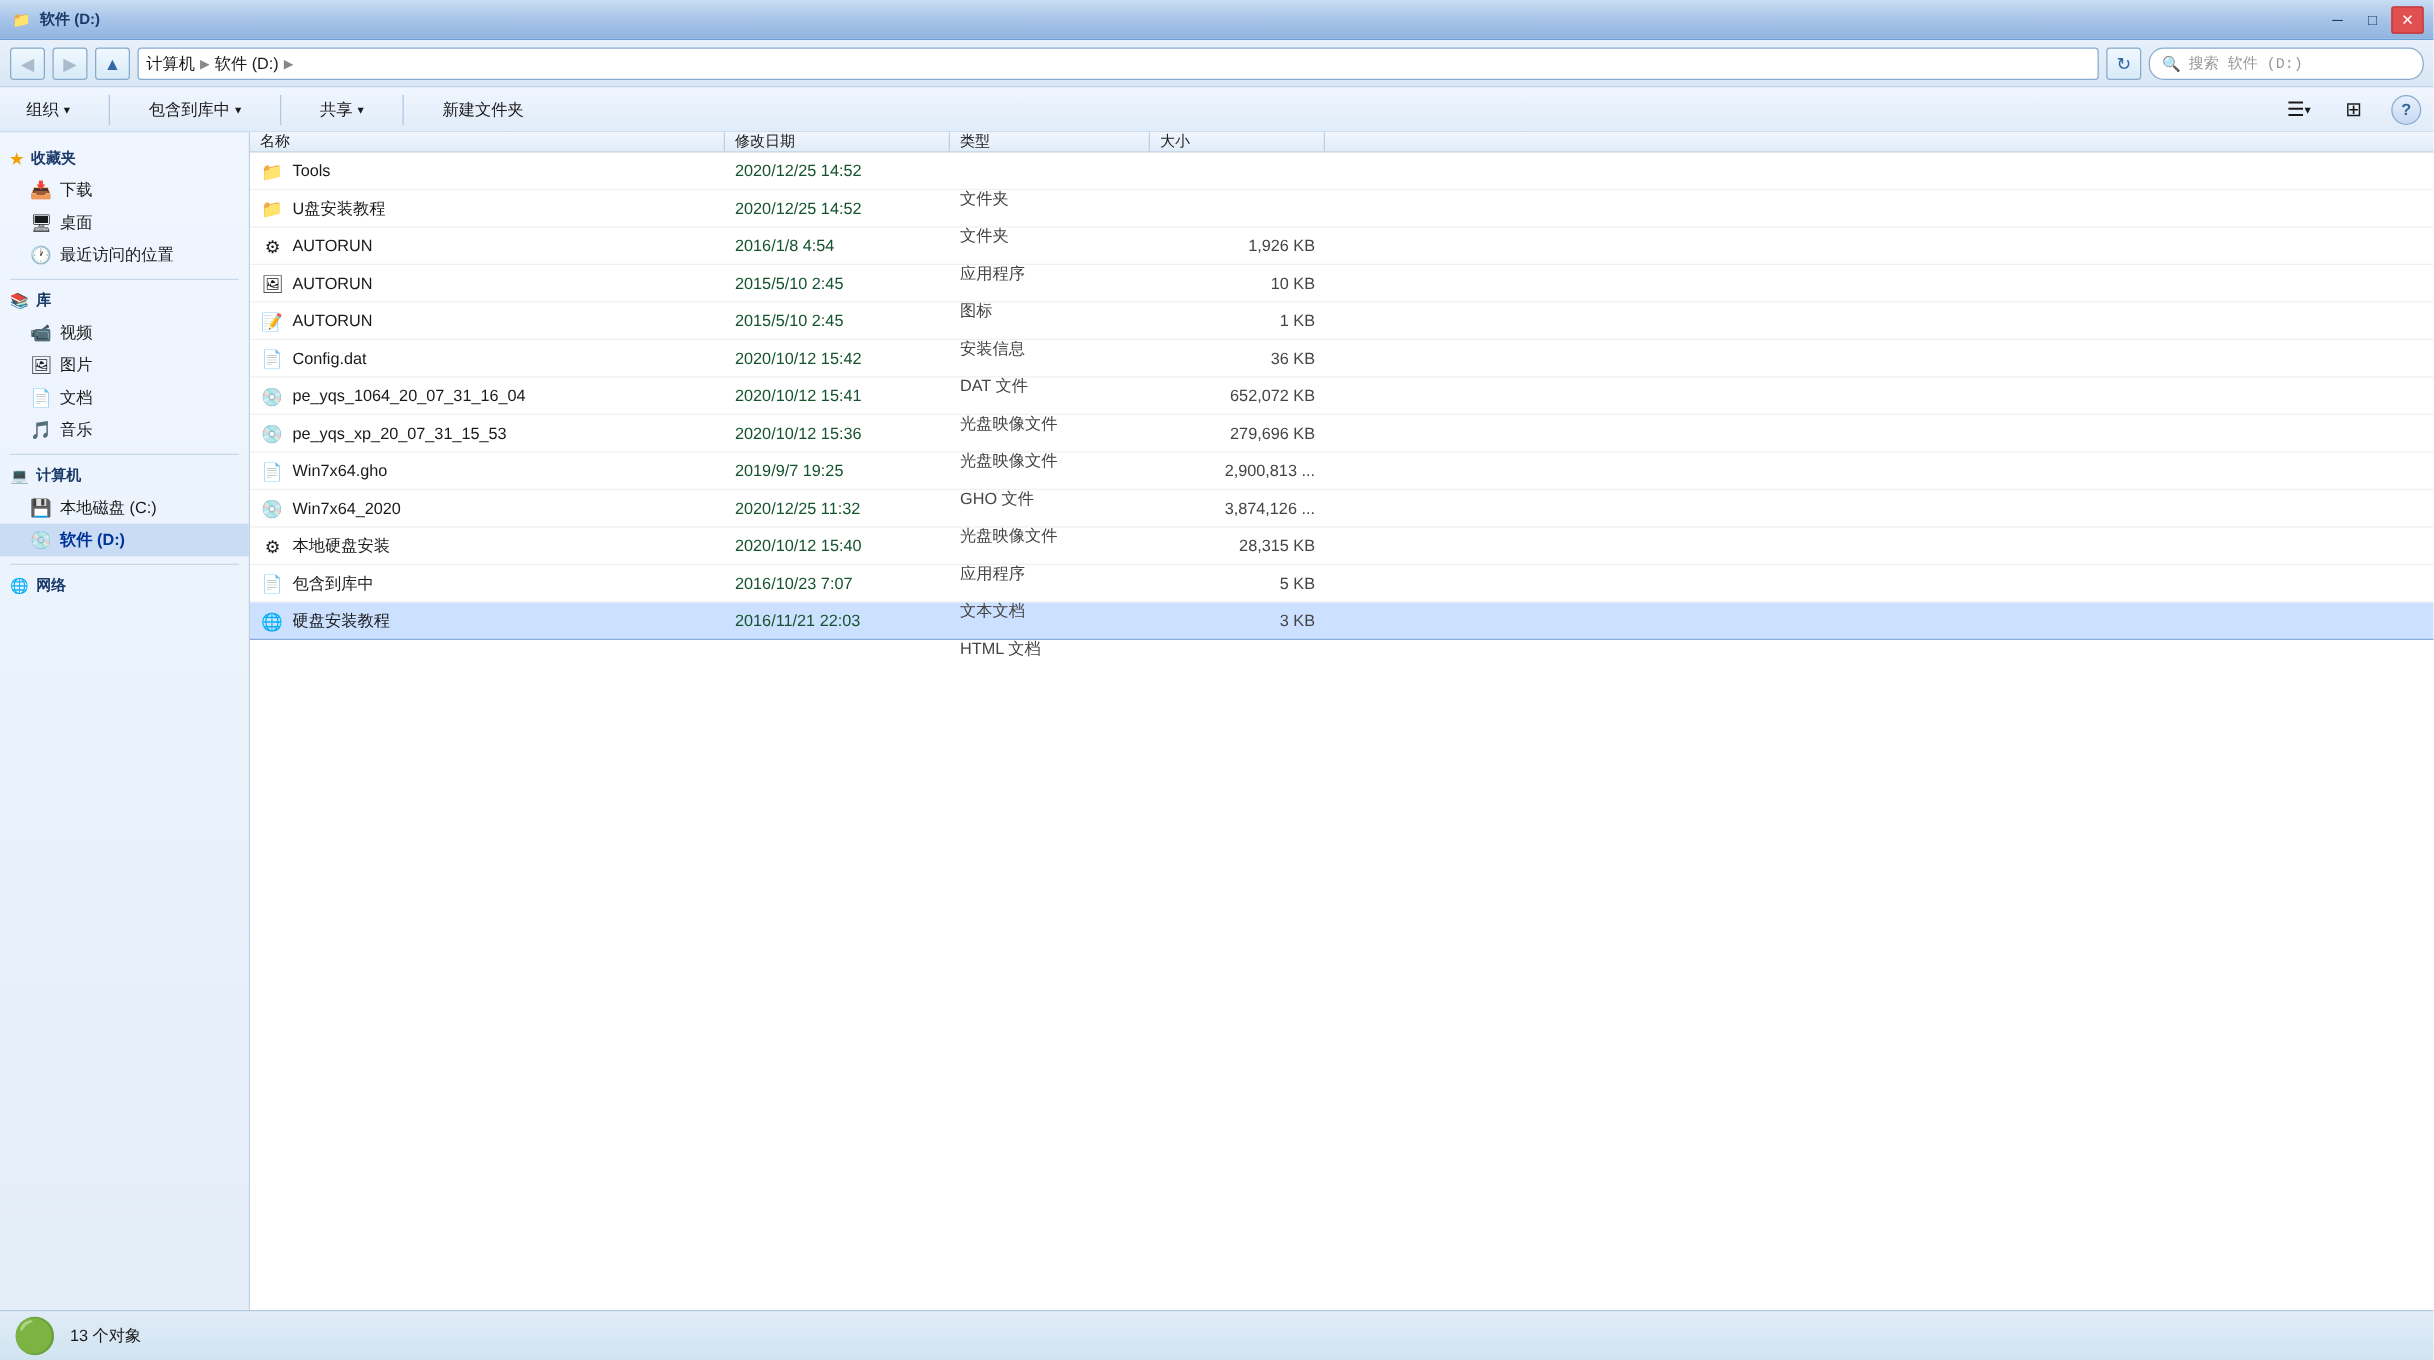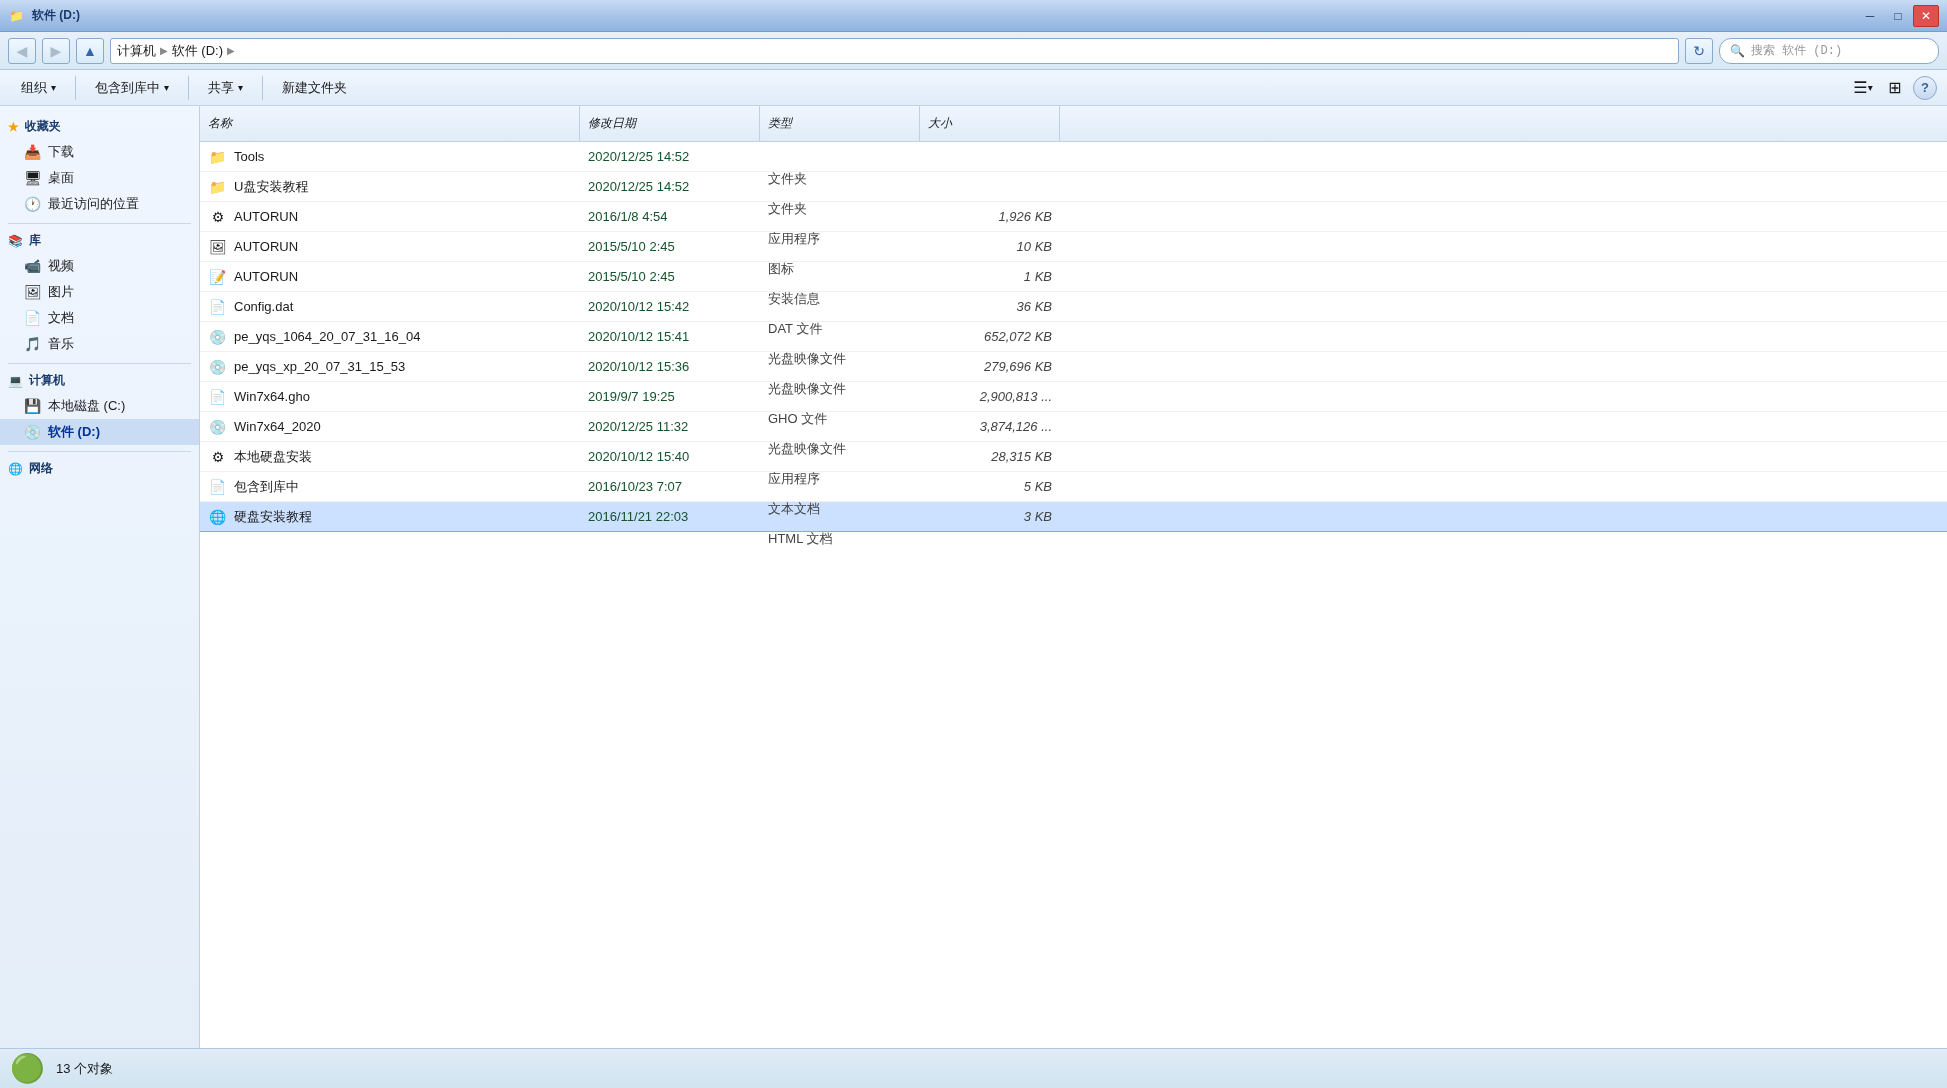--- a/index.html
+++ b/index.html
@@ -121,21 +121,21 @@
       color: #888;
     }
 
     
     .toolbar {
       height: 36px;
       background: linear-gradient(to bottom, #f0f6ff 0%, #e0ecf8 100%);
       display: flex;
       align-items: center;
       padding: 0 10px;
-      gap: 4px;
+      gap: 16px;
       border-bottom: 1px solid #c0d4e8;
     }
     .toolbar-btn {
       height: 28px;
       padding: 0 10px;
       display: flex;
       align-items: center;
       gap: 4px;
       background: transparent;
       border: 1px solid transparent;
@@ -221,23 +221,22 @@
     .file-area {
       flex: 1;
       display: flex;
       flex-direction: column;
       background: white;
     }
     .column-header {
       display: flex;
       background: linear-gradient(to bottom, #f0f6ff 0%, #e0ecf8 100%);
       border-bottom: 1px solid #c0d0e0;
-      height: 36px;
+      height: 16px;
       align-items: flex-end;
-      font-style: italic;
     }
     .col-header {
       display: flex;
       align-items: center;
       height: 100%;
       padding: 0 8px;
       font-size: 12px;
       font-weight: normal;
       color: #1a1a1a;
       border-right: 1px solid #c0d0e0;
@@ -274,21 +273,21 @@
       width: 20px;
       height: 20px;
       display: flex;
       align-items: center;
       justify-content: center;
       font-size: 14px;
       flex-shrink: 0;
     }
     .file-date-cell { width: 180px; color: #14532d; }
     .file-type-cell { width: 160px; color: #444; margin-top: 44px; }
-    .file-size-cell { width: 140px; color: #444; text-align: right; font-style: italic; }
+    .file-size-cell { width: 140px; color: #444; text-align: right; }
 
     
     .statusbar {
       height: 40px;
       background: linear-gradient(to bottom, #e0ecf8 0%, #d0e4f0 100%);
       border-top: 1px solid #b0c8e0;
       display: flex;
       align-items: center;
       padding: 0 10px;
       gap: 10px;

